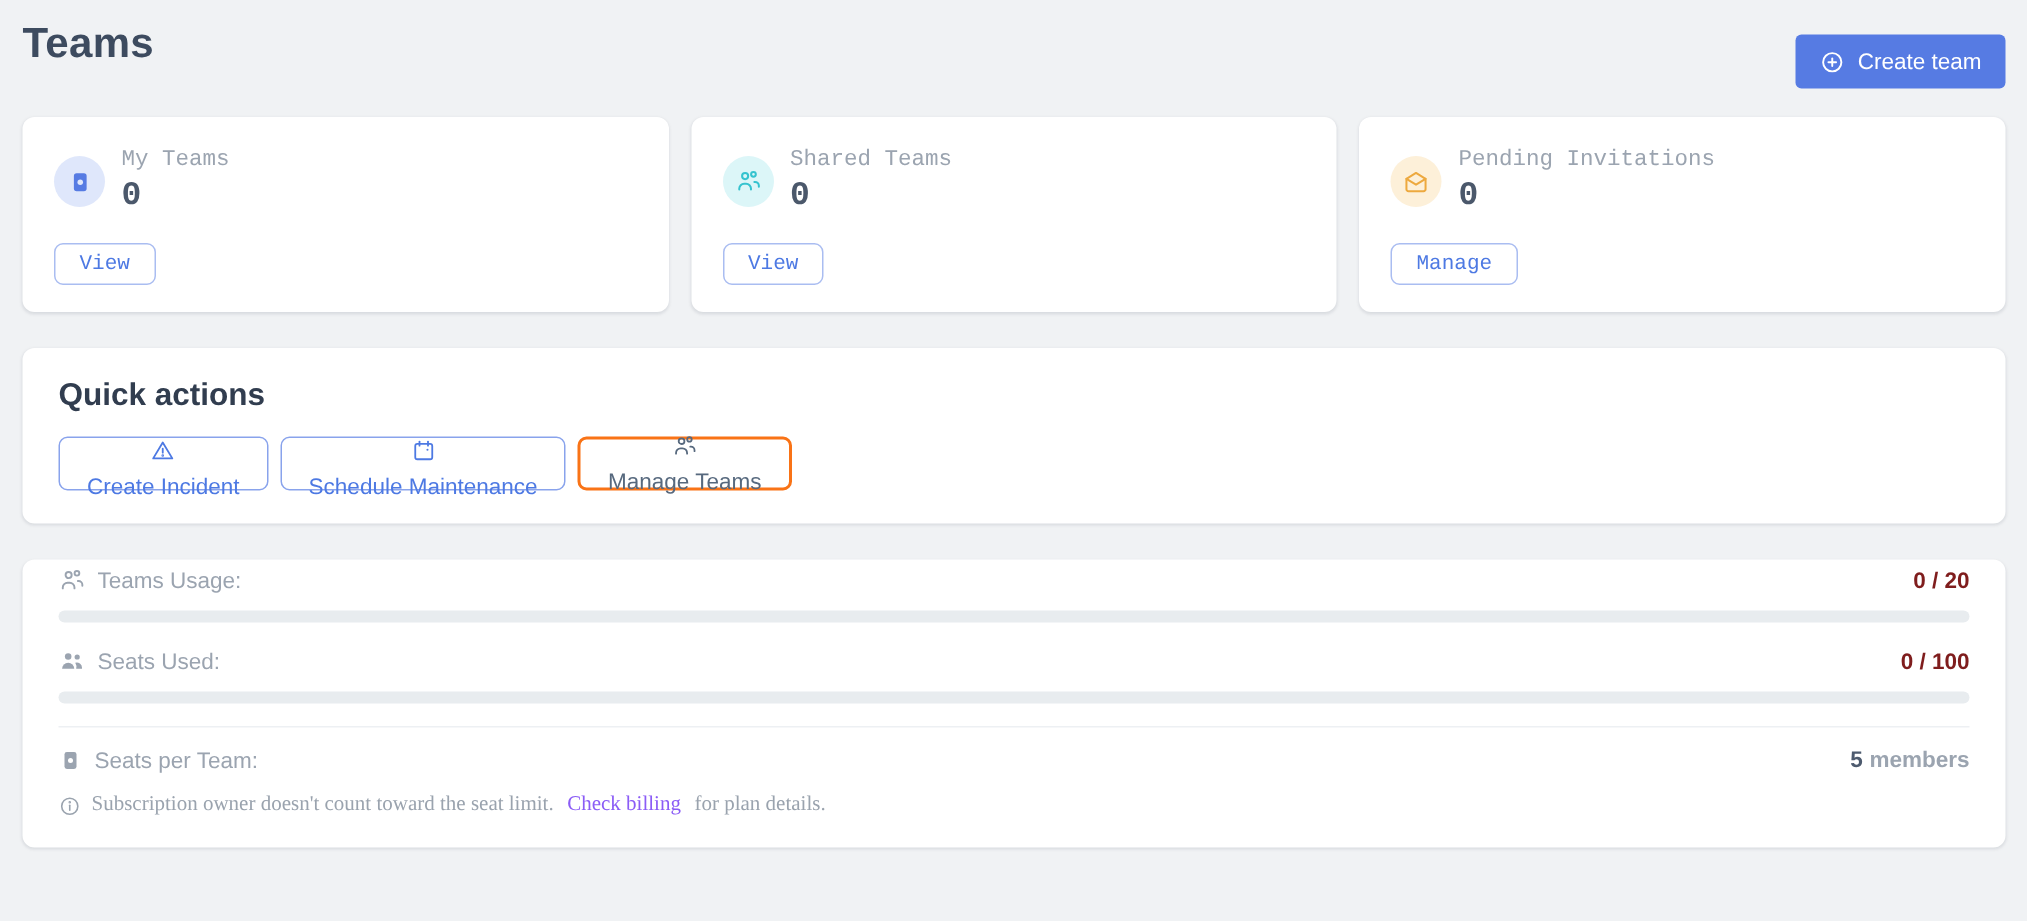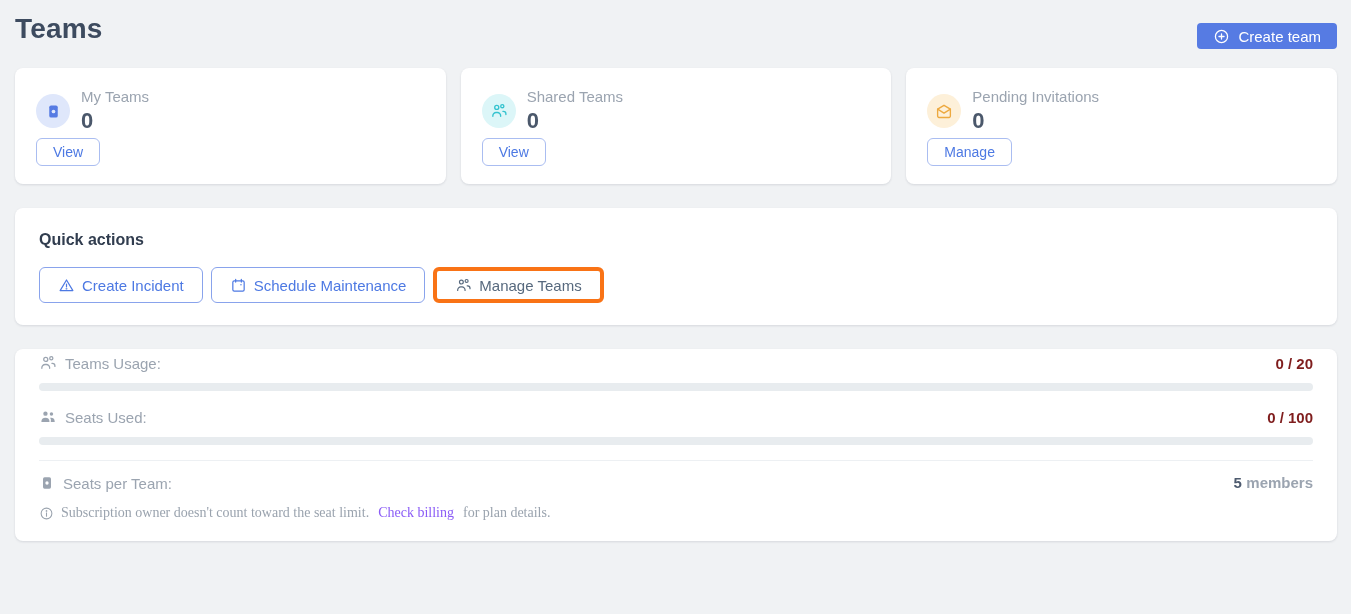--- a/index.html
+++ b/index.html
@@ -12,32 +12,32 @@
   }
   .page { padding: 15px 14px 0 15px; }
 
   
   .header { display: flex; justify-content: space-between; align-items: flex-start; }
   .page-title { font-size: 28px; font-weight: bold; color: #3d4b5f; line-height: 28px; letter-spacing: 0.2px; }
   .page-subtitle { font-size: 15px; color: #a8b0bb; margin-top: 7px; line-height: 18px; }
   .btn-primary {
     display: inline-flex; align-items: center; gap: 8px;
     background: #567be3; color: #fff; border: none; border-radius: 4px;
-    font-family: inherit; font-size: 15px; padding: 0 16px; height: 26px;
+    font-family: inherit; font-size: 15px; padding: 0 16px; height: 36px;
     margin-top: 8px; cursor: pointer;
   }
   .btn-primary svg { display: block; }
 
   
   .cards { display: grid; grid-template-columns: 1fr 1fr 1fr; gap: 15px; margin-top: 19px; }
   .card {
-    background: #fff; border-radius: 8px; height: 116px;
+    background: #fff; border-radius: 8px; height: 130px;
     box-shadow: 0 1px 3px rgba(25,35,55,0.07), 0 1px 2px rgba(25,35,55,0.05);
     padding: 20px 8px 18px 21px;
-    display: flex; flex-direction: column;
+    display: flex; flex-direction: column; font-family: Liberation Mono, monospace;
   }
   .card-top { display: flex; align-items: center; gap: 11px; }
   .icon-circle {
     width: 34px; height: 34px; border-radius: 50%;
     display: flex; align-items: center; justify-content: center; flex: 0 0 34px;
   }
   .card-meta { display: flex; flex-direction: column; }
   .card-label { font-size: 15px; color: #9ba4b0; line-height: 18px; }
   .card-value { font-size: 22px; font-weight: bold; color: #4b586b; line-height: 26px; margin-top: 2px; }
   .btn-outline-blue {
@@ -46,29 +46,29 @@
     font-family: inherit; font-size: 14px; border-radius: 6px;
     padding: 5px 16px; cursor: pointer;
   }
 
   
   .panel {
     background: #fff; border-radius: 8px; margin-top: 24px;
     box-shadow: 0 1px 3px rgba(25,35,55,0.07), 0 1px 2px rgba(25,35,55,0.05);
   }
   .panel-quick { padding: 21px 24px 22px 24px; }
-  .panel-title { font-size: 16px; font-weight: 600; color: #313d4f; line-height: 22px; }
+  .panel-title { font-size: 21px; font-weight: 600; color: #313d4f; line-height: 22px; }
   .qa-row { display: flex; gap: 8px; margin-top: 16px; }
   .qa-btn {
     display: inline-flex; align-items: center; gap: 7px;
     background: #fff; font-family: inherit; font-size: 15px;
-    border-radius: 6px; height: 36px; padding: 0 18px; cursor: pointer;
+    border-radius: 6px; height: 36px; padding: 0 18px; cursor: pointer; flex-direction: column;
   }
   .qa-blue { border: 1px solid #89a3ec; color: #4d79e3; }
-  .qa-neutral { border: 4px solid #f97316; color: #57697e; }
+  .qa-neutral { border: 2px solid #f97316; color: #57697e; justify-content: center; }
   .qa-btn svg { display: block; }
 
   
   .panel-usage { padding: 5px 24px 20px 24px; }
   .usage-row { display: flex; justify-content: space-between; align-items: center; }
   .usage-label { display: flex; align-items: center; gap: 8px; font-size: 15px; color: #9ba4b0; }
   .usage-label svg { display: block; }
   .usage-value { font-size: 15px; font-weight: bold; color: #7f1d1d; }
   .progress-track {
     height: 8px; background: #e8ecef; border-radius: 4px;

